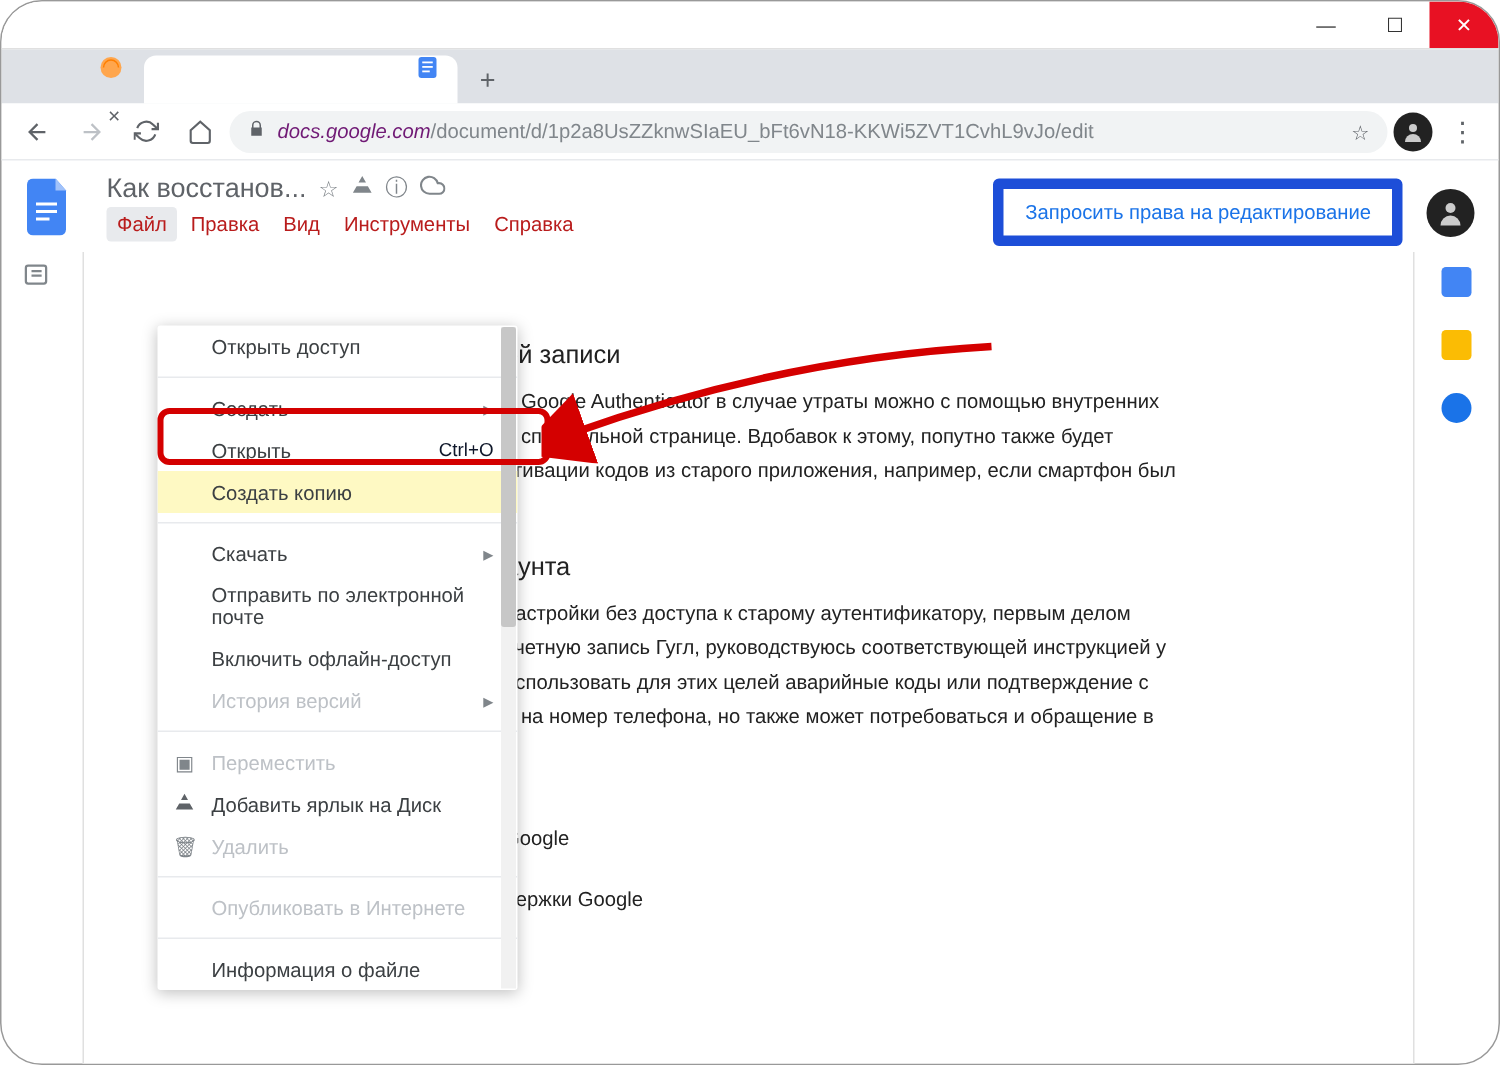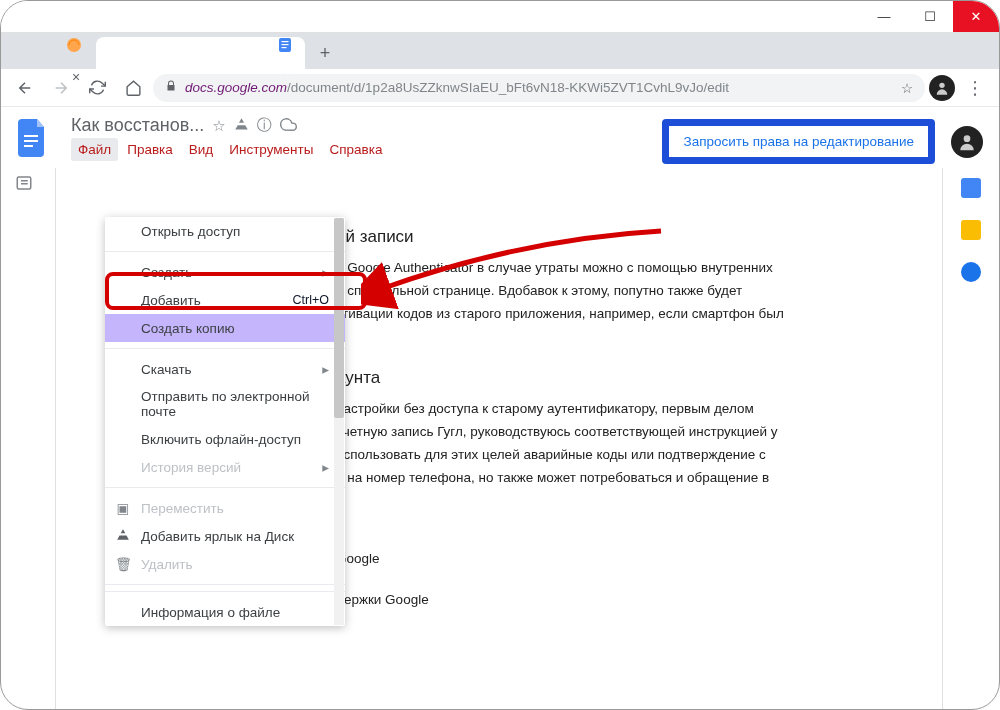--- a/index.html
+++ b/index.html
@@ -70,21 +70,21 @@
   
   .dropdown{ position:absolute; left:104px; top:168px; width:240px; background:#fff; box-shadow:0 2px 10px rgba(0,0,0,.25); border-radius:2px; z-index:30; font-size:13.5px; color:#3c4043; max-height:490px; overflow:hidden;margin-top:48px;}
   .dd-scroll{ position:absolute; right:1px; top:1px; bottom:1px; width:10px; background:#f1f1f1;}
   .dd-thumb{ position:absolute; right:1px; top:1px; width:10px; height:200px; background:#c7c7c7; border-radius:2px;}
   .dditem{ display:flex; align-items:center; padding:6px 16px 6px 36px; position:relative; min-height:28px;}
   .dditem .lefticon{ position:absolute; left:10px; width:16px; color:#80868b; text-align:center;}
   .dditem .shortcut{ margin-left:auto; color:#0f172a; font-size:12.5px;}
   .dditem .sub{ margin-left:auto; color:#80868b;}
   .dditem.disabled{ color:#bdc1c6;}
   .ddsep{ height:1px; background:#e8eaed; margin:6px 0;}
-  .dditem.highlight{ background:#c4b5fd;}
+  .dditem.highlight{ background:#fef9c3;}
   .ddcallout{ position:absolute; left:104px; top:271px; width:262px; height:38px; border:4px solid #d40000; border-radius:8px; z-index:40; pointer-events:none;}
 
   .arrow{position:absolute; z-index:45; pointer-events:none;}
 </style>
 </head>
 <body>
 
 <div class="frame">
 
   <div class="titlebar">
@@ -237,21 +237,21 @@
   <div class="dropdown">
     <div class="dditem">
         <span>Открыть доступ</span>
       </div>
     <div class="ddsep"></div>
     <div class="dditem">
         <span>Создать</span>
         <span class="sub">▸</span>
       </div>
     <div class="dditem">
-        <span>Добавить</span>
+        <span>Открыть</span>
         <span class="shortcut">Ctrl+O</span>
       </div>
     <div class="dditem highlight">
         <span>Создать копию</span>
       </div>
     <div class="ddsep"></div>
     <div class="dditem">
         <span>Скачать</span>
         <span class="sub">▸</span>
       </div>
@@ -274,20 +274,23 @@
         <span class="lefticon"><svg width="14" height="14" viewBox="0 0 24 24" fill="#5f6368">
             <path d="M12 2l4 7H8z M2 20l4-7h12l4 7z"></path>
           </svg></span>
         <span>Добавить ярлык на Диск</span>
       </div>
     <div class="dditem disabled">
         <span class="lefticon">🗑</span>
         <span>Удалить</span>
       </div>
     <div class="ddsep"></div>
+    <div class="dditem disabled">
+        <span>Опубликовать в Интернете</span>
+      </div>
     <div class="ddsep"></div>
     <div class="dditem">
         <span>Информация о файле</span>
       </div>
     <div class="dd-scroll"></div>
     <div class="dd-thumb"></div>
   </div>
 
   <div class="ddcallout"></div>
 

